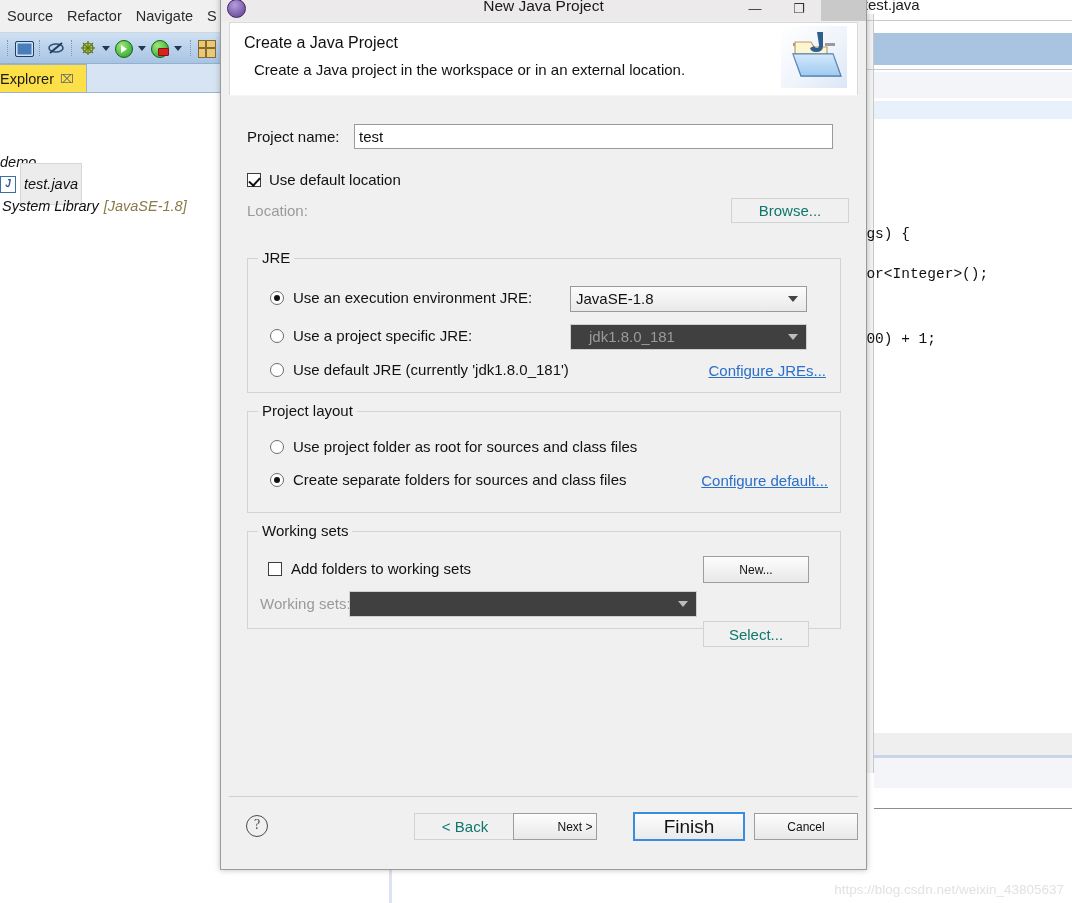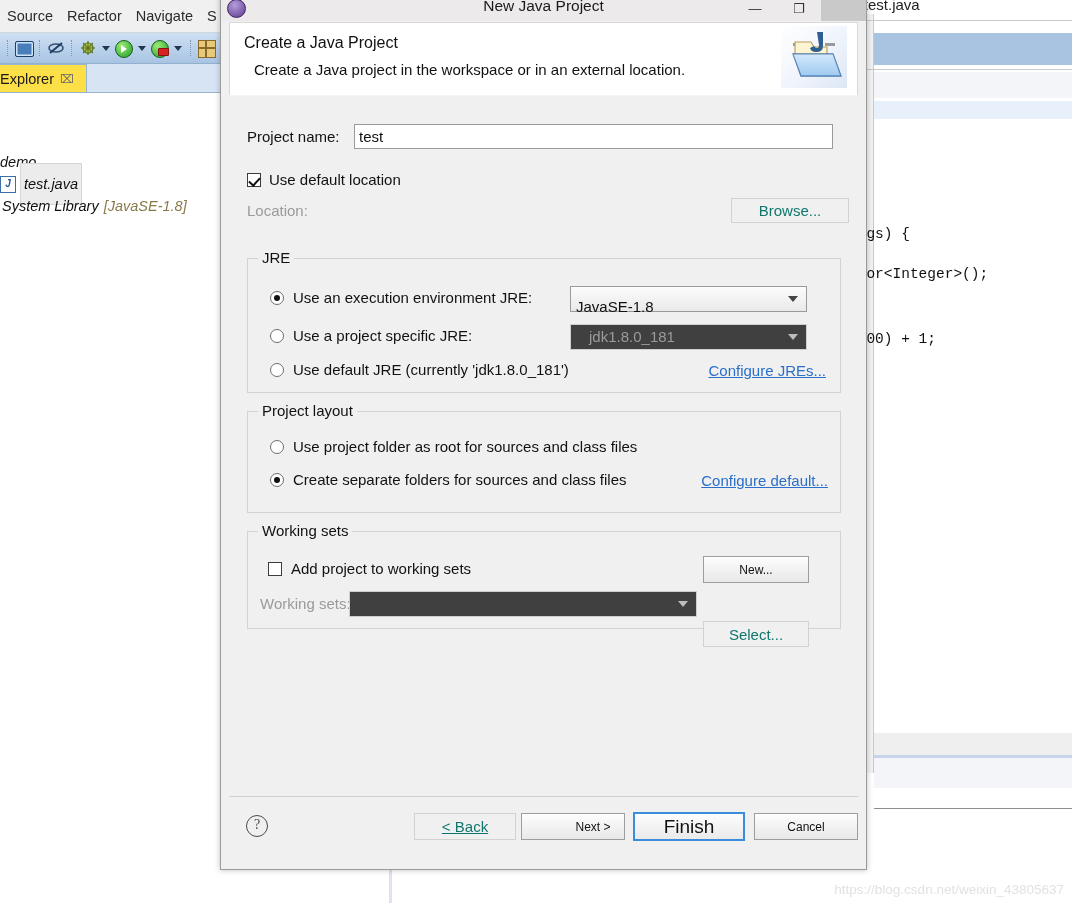--- a/index.html
+++ b/index.html
@@ -164,21 +164,21 @@
     font-size:15px;color:#0f766e;display:flex;align-items:center;justify-content:center;
   }
   .btn-def{
     box-sizing:border-box;height:29px;border:2px solid #3a8ddd;
     background:linear-gradient(to bottom,#fdfdfd,#eaeaea);
     font-size:19px;color:#111;display:flex;align-items:center;justify-content:center;
   }
   .combo{
     box-sizing:border-box;height:26px;border:1px solid #9a9a9a;
     background:linear-gradient(to bottom,#fcfcfc,#e9e9e9);
-    font-size:15px;color:#111;padding:8px 5px;line-height:24px;position:relative;
+    font-size:15px;color:#111;padding:0 5px;line-height:24px;position:relative;
   }
   .combo-dis{
     box-sizing:border-box;height:26px;border:1px solid #cfcfcf;background:#404040;
     font-size:15px;color:#9a9a9a;padding:0 18px;line-height:24px;position:relative;
   }
   .combo .arw,.combo-dis .arw{
     position:absolute;right:8px;top:9px;width:0;height:0;
     border-left:5px solid transparent;border-right:5px solid transparent;border-top:6px solid #444;
   }
   .combo-dis .arw{border-top-color:#bdbdbd;}
@@ -399,35 +399,35 @@
         <span class="lbl">Use project folder as root for sources and class files</span>
       </div>
       <span class="link" style="position:absolute;right:12px;top:60px;">Configure default...</span>
     </div>
 
     <div class="group" style="left:18px;top:435px;width:592px;height:96px;">
       <span class="gl">Working sets</span>
 
       <div class="row" style="position:absolute;left:20px;top:28px;gap:9px;">
         <span class="chk"></span>
-        <span class="lbl">Add project to working sets</span>
+        <span class="lbl">Add folders to working sets</span>
       </div>
       <div class="btn" style="position:absolute;left:455px;top:24px;width:106px;">New...</div>
 
       <span class="lbl-dim" style="position:absolute;left:12px;top:63px;">Working sets:</span>
       <div class="combo-dis" style="position:absolute;left:101px;top:59px;width:348px;">
         <span></span>
         <span class="arw"></span>
       </div>
       <div class="btn-dis" style="position:absolute;left:455px;top:59px;width:106px;height:26px;margin-top:30px;">Select...</div>
     </div>
 
   </div>
 
   <div class="dlg-footer">
     <div class="helpico" style="position:absolute;left:17px;top:18px;">?</div>
-    <div class="btn-dis" style="position:absolute;left:185px;top:16px;width:102px;text-decoration:underline;">&lt; Back</div>
-    <div class="btn" style="position:absolute;left:292px;top:16px;width:104px;padding-left:40px;">Next &gt;</div>
+    <div class="btn-dis" style="position:absolute;left:185px;top:16px;width:102px;">&lt; Back</div>
+    <div class="btn" style="position:absolute;left:284px;top:16px;width:84px;padding-left:40px;">Next &gt;</div>
     <div class="btn-def" style="position:absolute;left:404px;top:15px;width:112px;">Finish</div>
     <div class="btn" style="position:absolute;left:525px;top:16px;width:104px;">Cancel</div>
   </div>
 
 </div>
 
 </body></html>

